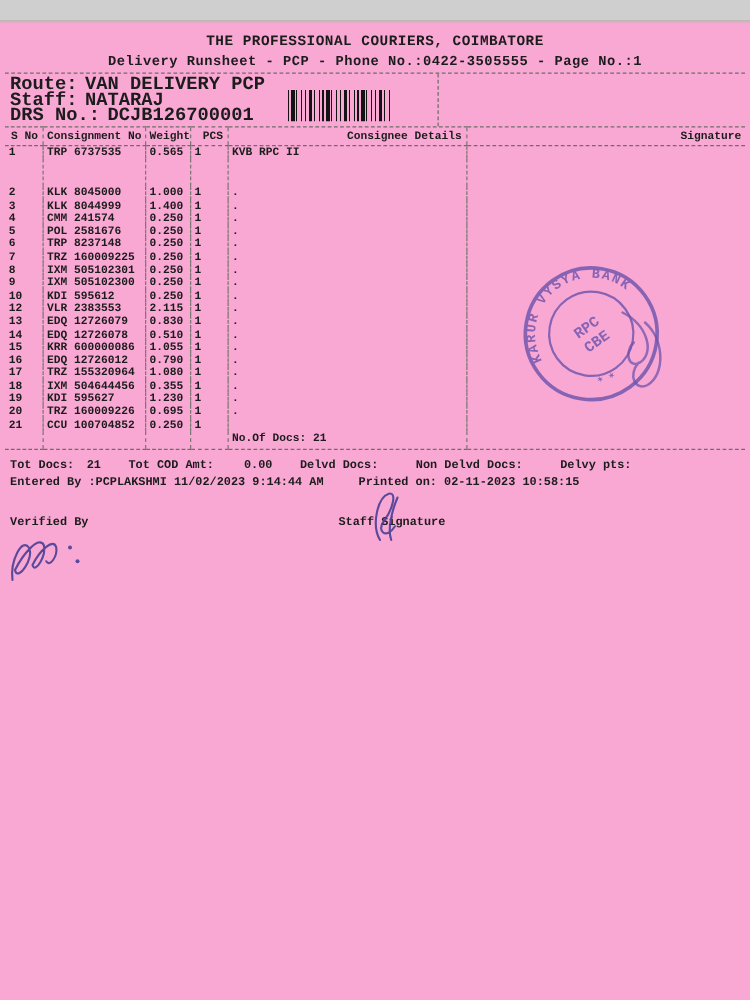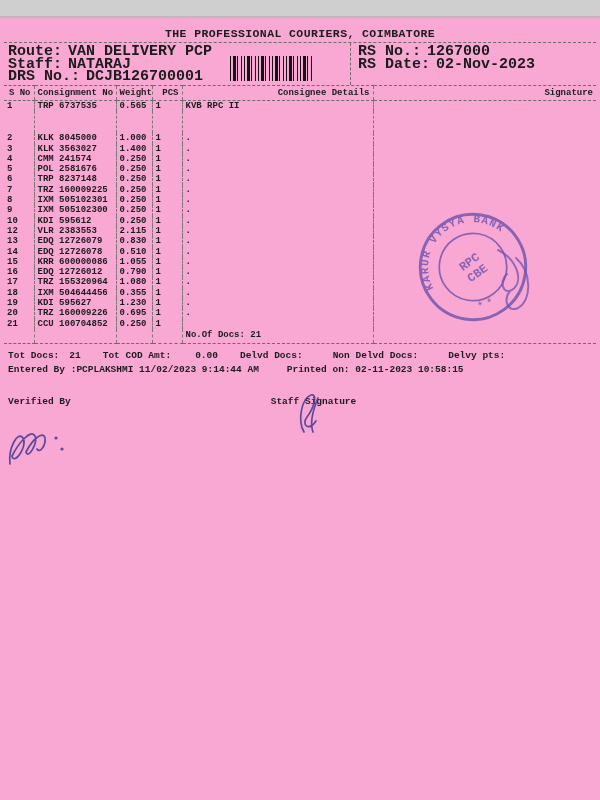--- a/index.html
+++ b/index.html
@@ -57,34 +57,31 @@
   .sig-verified { position:absolute; left:4px; top:402px; opacity:.9; }
   .sig-staff { position:absolute; left:282px; top:374px; opacity:.9; }
 </style>
 </head>
 <body>
 
 <div class="page">
   <div class="edge-top"></div>
 
   <div class="title">THE PROFESSIONAL COURIERS, COIMBATORE</div>
+  <div class="subtitle">Delivery Runsheet - PCP - Phone No.:0422-3505555 - Page No.:1</div>
   <div class="rule"></div>
 
   <div class="info">
     <div class="info-left">
       <div><span>Route:</span><span class="val">VAN DELIVERY PCP</span></div>
       <div><span>Staff:</span><span class="val">NATARAJ</span></div>
       <div><span>DRS No.:</span><span class="val">DCJB126700001</span></div>
     </div>
     <div class="barcode"></div>
     <div class="info-vdiv"></div>
-    <div class="info-right">
-      <div><span>RS No.:</span><span class="val">1267000</span></div>
-      <div><span>RS Date:</span><span class="val">02-Nov-2023</span></div>
-    </div>
   </div>
 
   <table class="runsheet">
     <colgroup>
       <col style="width:30px">
         <col style="width:82px">
         <col style="width:36px">
       <col style="width:30px">
         <col style="width:191px">
         <col style="width:223px">
@@ -119,21 +116,21 @@
         <tr>
           <td>2</td>
           <td>KLK 8045000</td>
           <td>1.000</td>
           <td>1</td>
           <td>.</td>
           <td></td>
         </tr>
         <tr>
           <td>3</td>
-          <td>KLK 3563027</td>
+          <td>KLK 8044999</td>
           <td>1.400</td>
           <td>1</td>
           <td>.</td>
           <td></td>
         </tr>
         <tr>
           <td>4</td>
           <td>CMM 241574</td>
           <td>0.250</td>
           <td>1</td>

